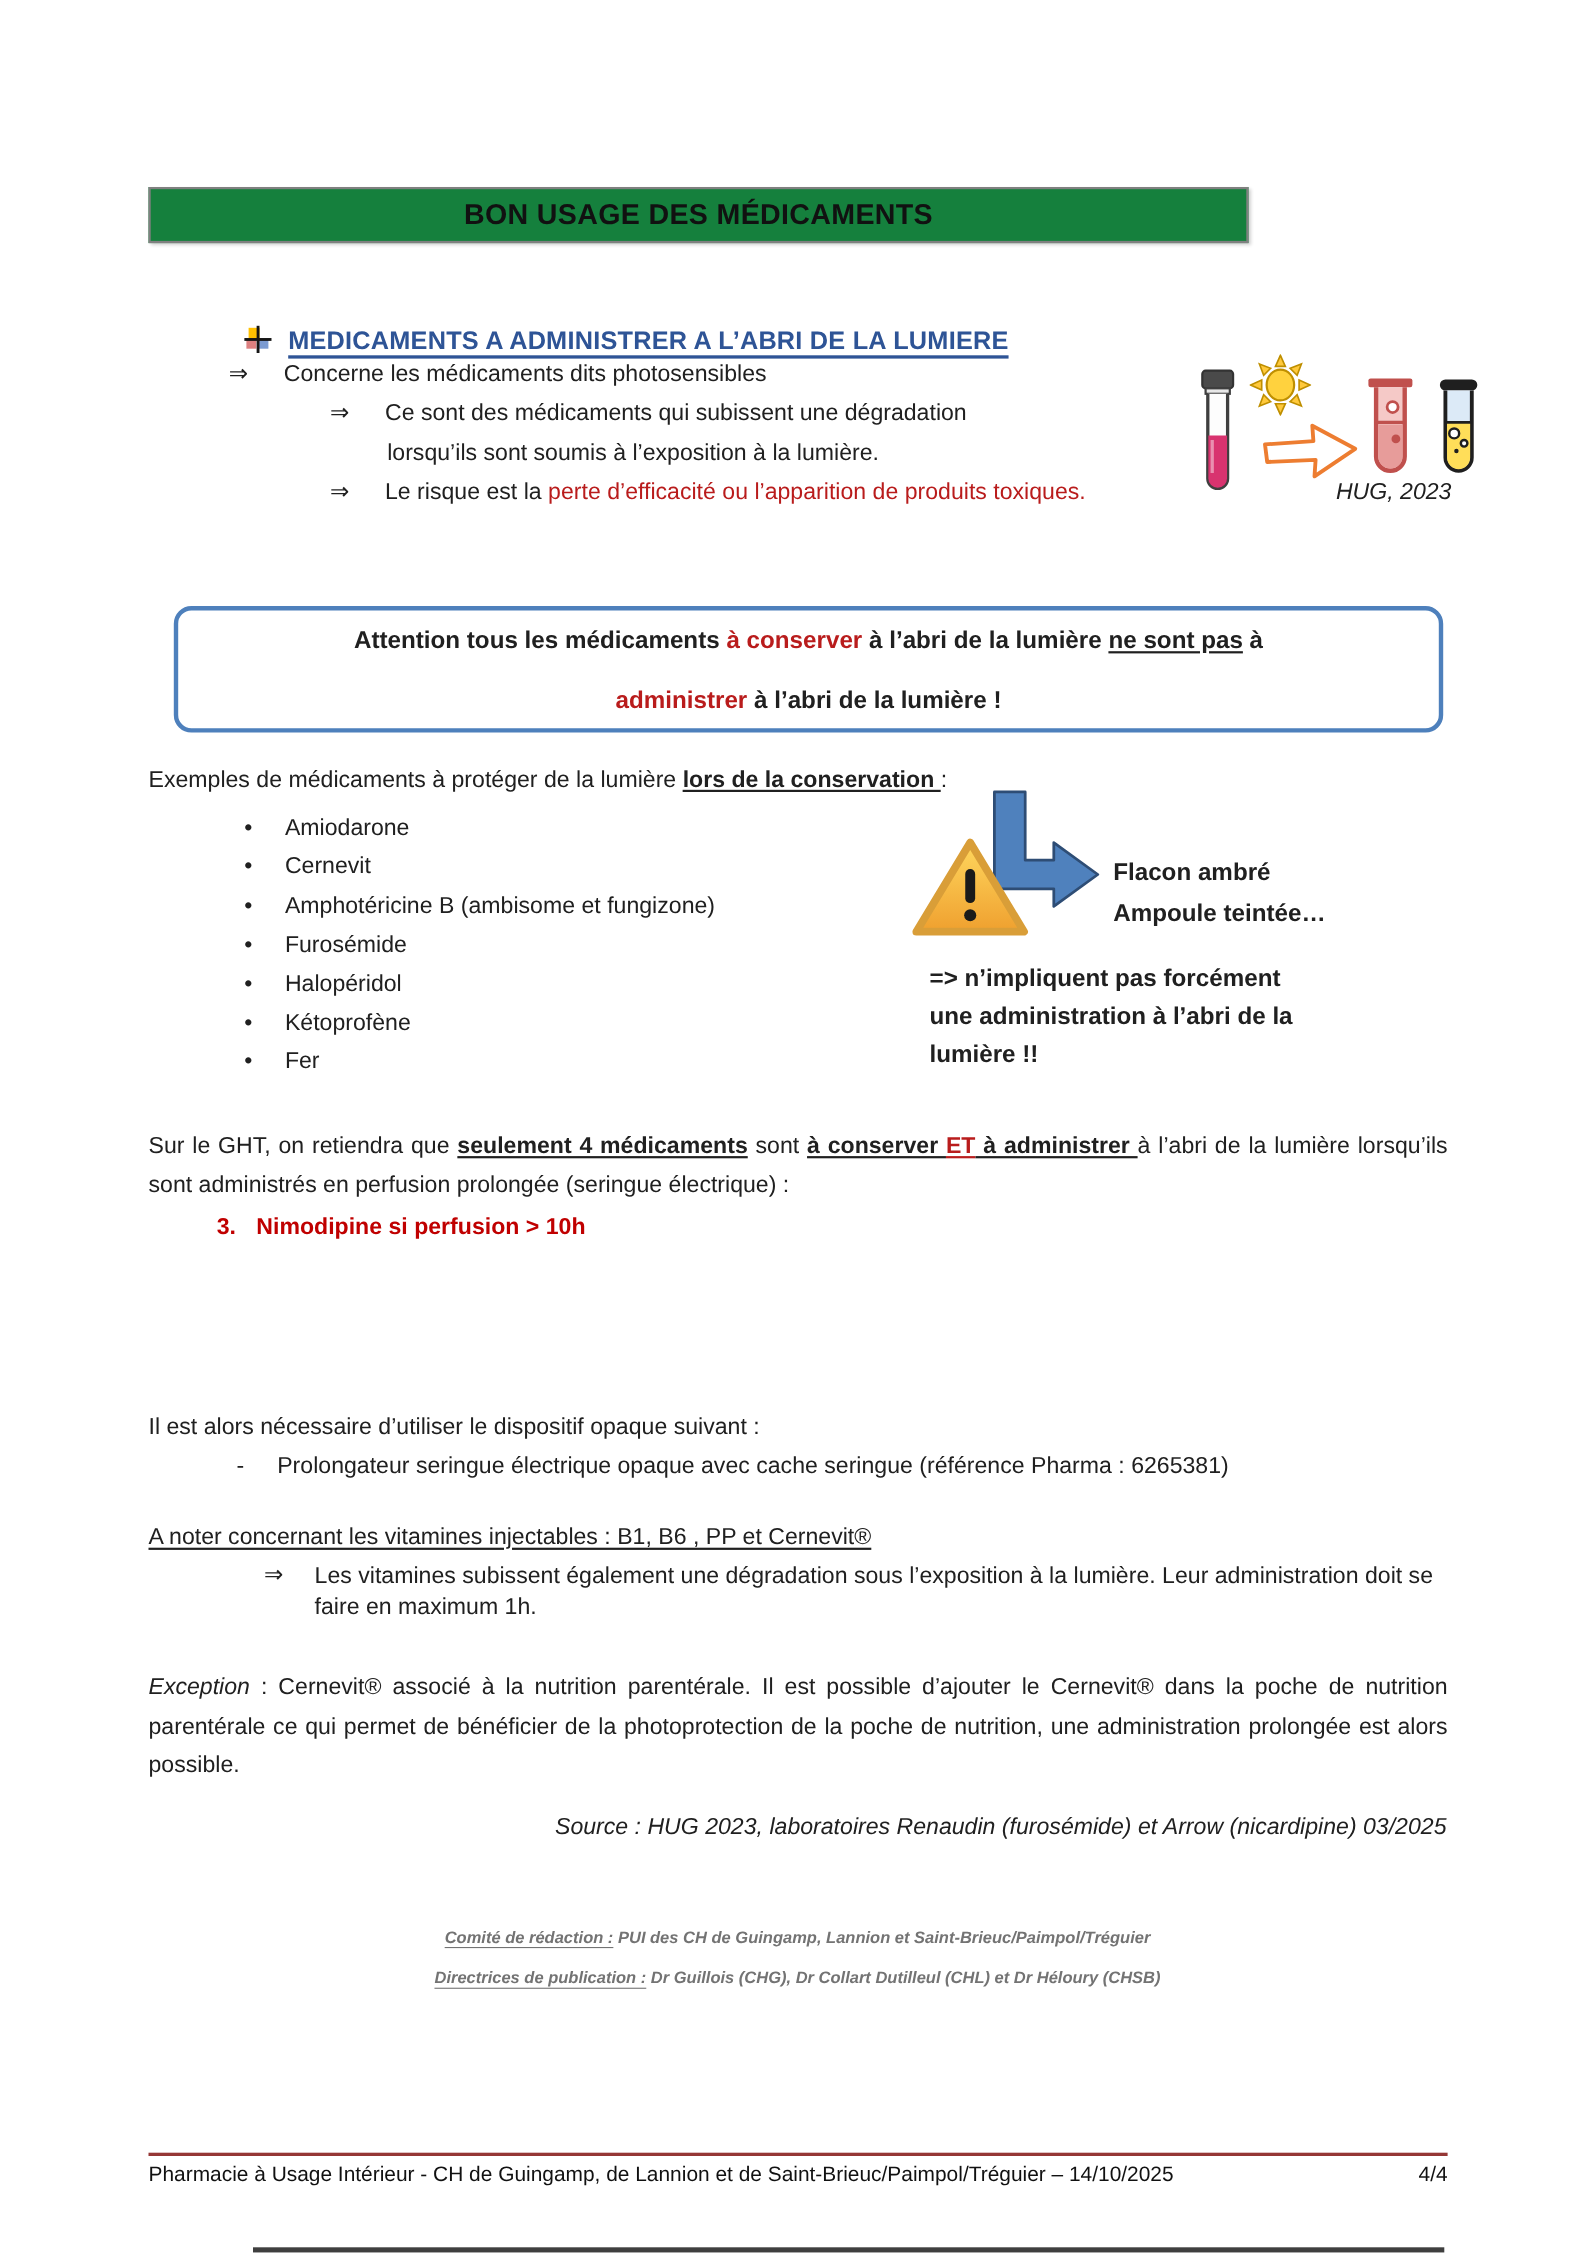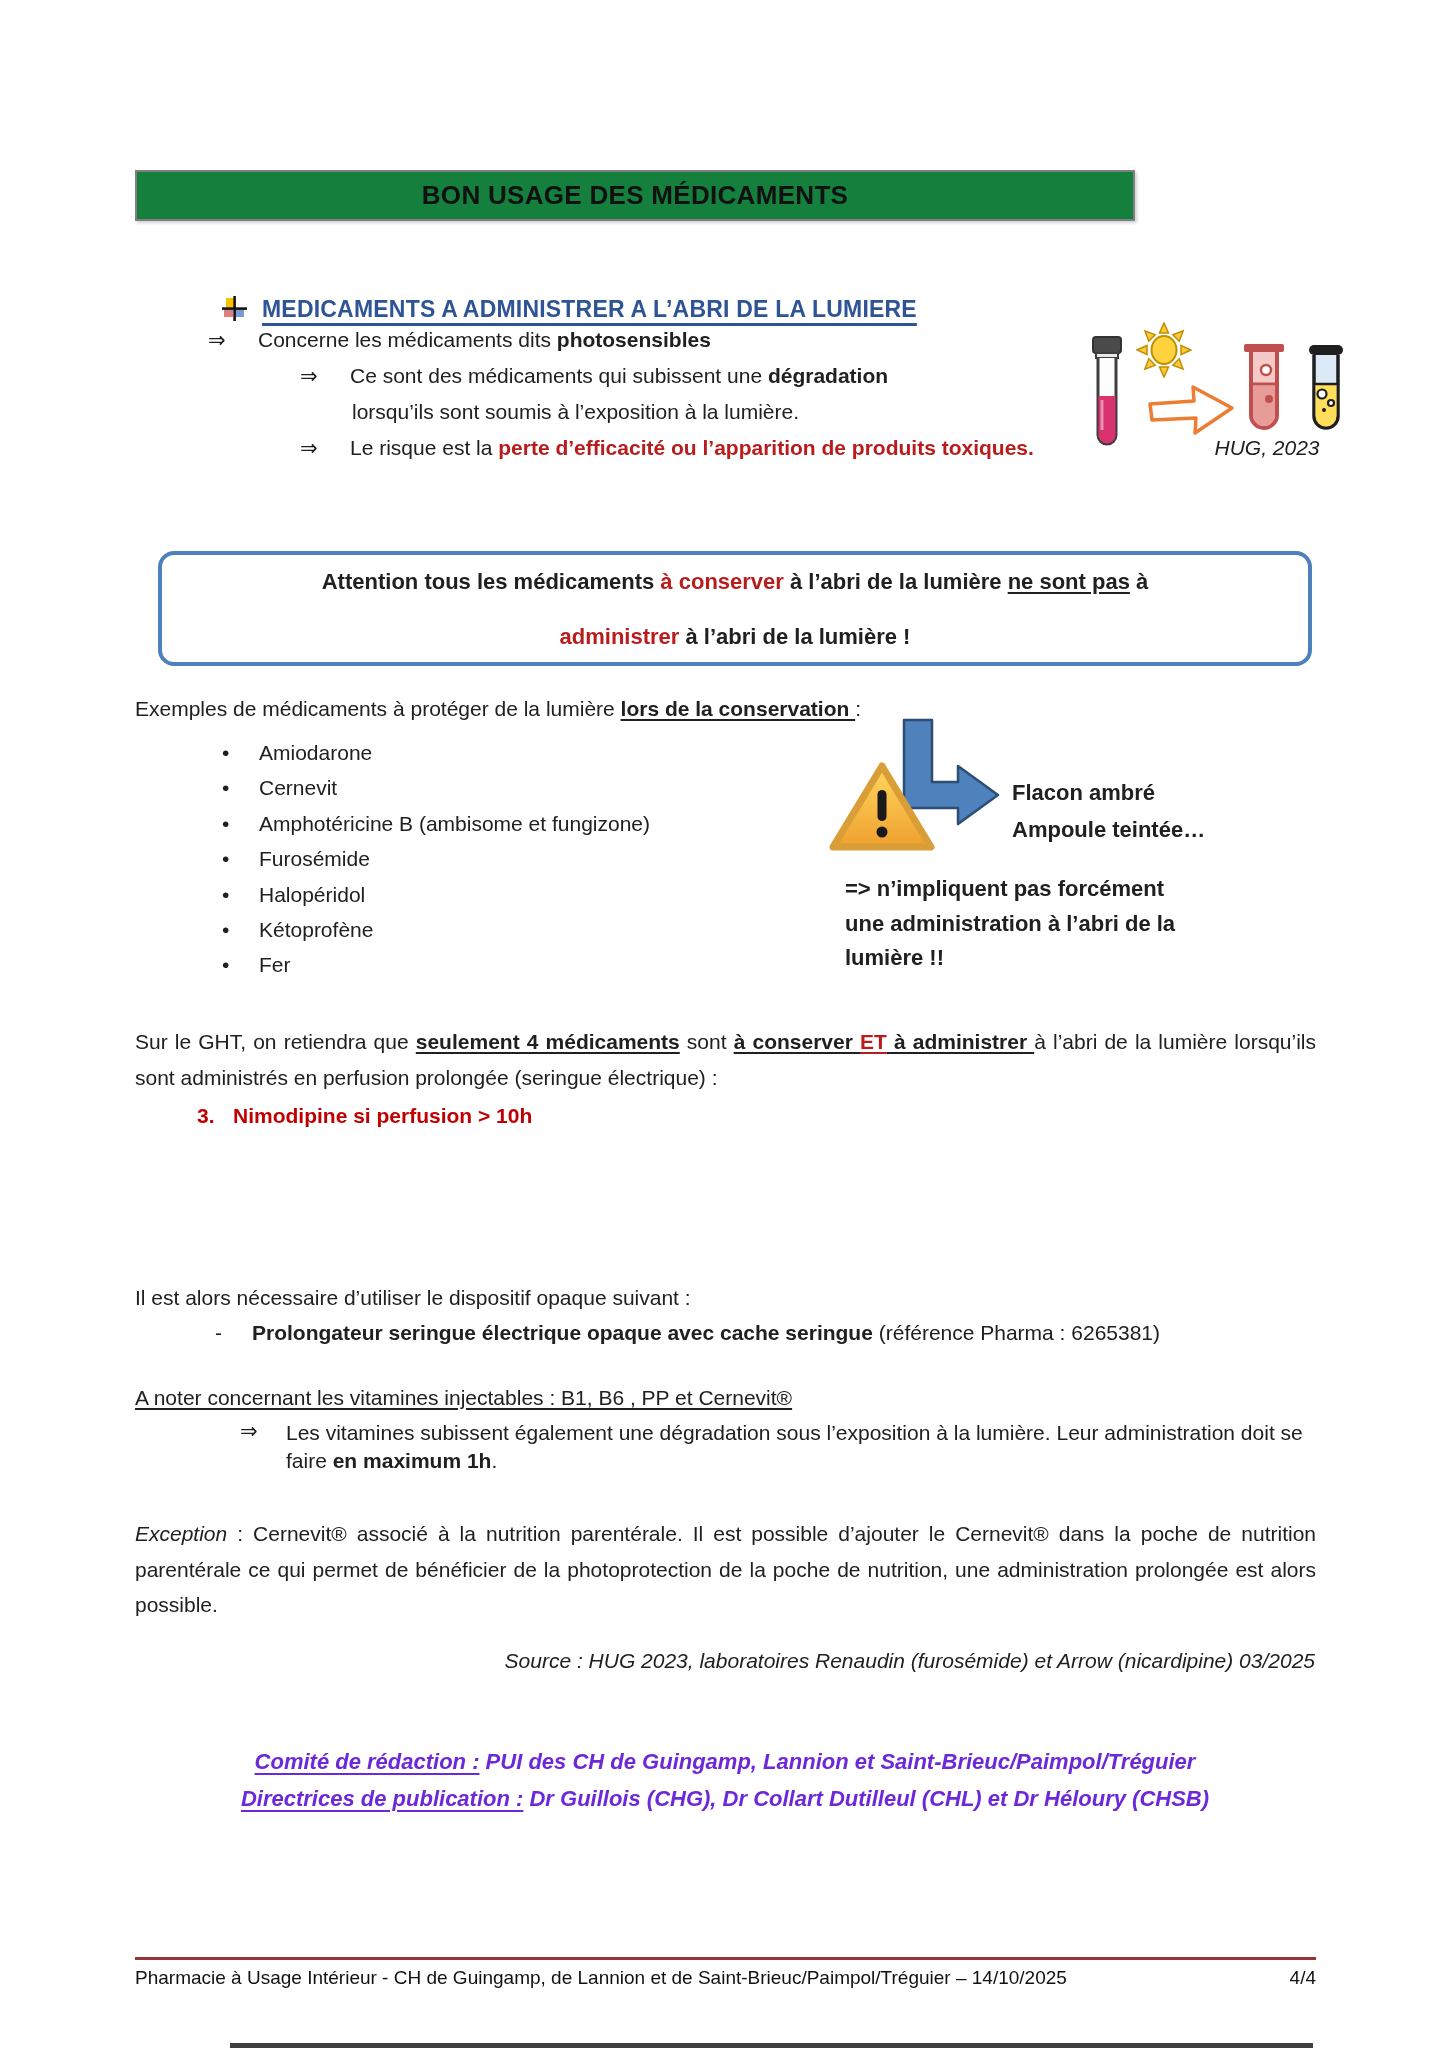--- a/index.html
+++ b/index.html
@@ -1,19 +1,19 @@
 <!DOCTYPE html>
 <html lang="fr"><head>
 <meta charset="utf-8">
 <style>
   html,body{margin:0;padding:0;background:#ffffff;}
   .page{position:relative;width:1448px;height:2048px;background:#ffffff;overflow:hidden;
         font-family:"Liberation Sans","DejaVu Sans",sans-serif;color:#202020;font-size:21px;}
   .abs{position:absolute;}
-  .b{font-weight:700;}
+  .b{font-weight:400;}
   .i{font-style:italic;}
   .red{color:#b91c1c;}
   .u{text-decoration:underline;text-underline-offset:3px;}
   .bu{font-weight:700;text-decoration:underline;text-underline-offset:3px;}
 
   .title-box{left:135px;top:170px;width:996px;height:47px;background:#15803d;
              border:2px solid #808080;box-shadow:2px 2px 3px rgba(0,0,0,.18);
              display:flex;align-items:center;justify-content:center;}
   .title-box .t{font-weight:700;font-size:26px;color:#111;letter-spacing:.3px;}
 
@@ -51,21 +51,21 @@
   .dash{display:inline-block;width:37px;}
 
   .vit-h{left:135px;top:1386px;text-decoration:underline;text-underline-offset:3px;}
   .vit-arrow{left:240px;top:1419px;}
   .vit-text{left:286px;top:1419px;width:1024px;line-height:28px;}
 
   .exception{left:135px;top:1516px;width:1181px;text-align:justify;line-height:35.5px;}
   .source{left:135px;top:1649px;width:1180px;text-align:right;font-style:italic;}
 
   .comite{left:135px;top:1743px;width:1180px;text-align:center;font-weight:700;font-style:italic;
-          font-size:22px;line-height:37px;color:#6d28d9;}
+          font-size:15px;line-height:37px;color:#737373;}
   .comite .lbl{text-decoration:underline;text-underline-offset:4px;}
 
   .footer-rule{left:135px;top:1957px;width:1181px;height:0;border-top:3px solid #953735;}
   .footer{left:135px;top:1967px;width:1181px;display:flex;justify-content:space-between;font-size:19px;color:#111;}
   .next-page{left:230px;top:2043px;width:1083px;height:5px;background:#3F3F3F;}
 
   svg{display:block;}
 </style>
 </head>
 <body>

